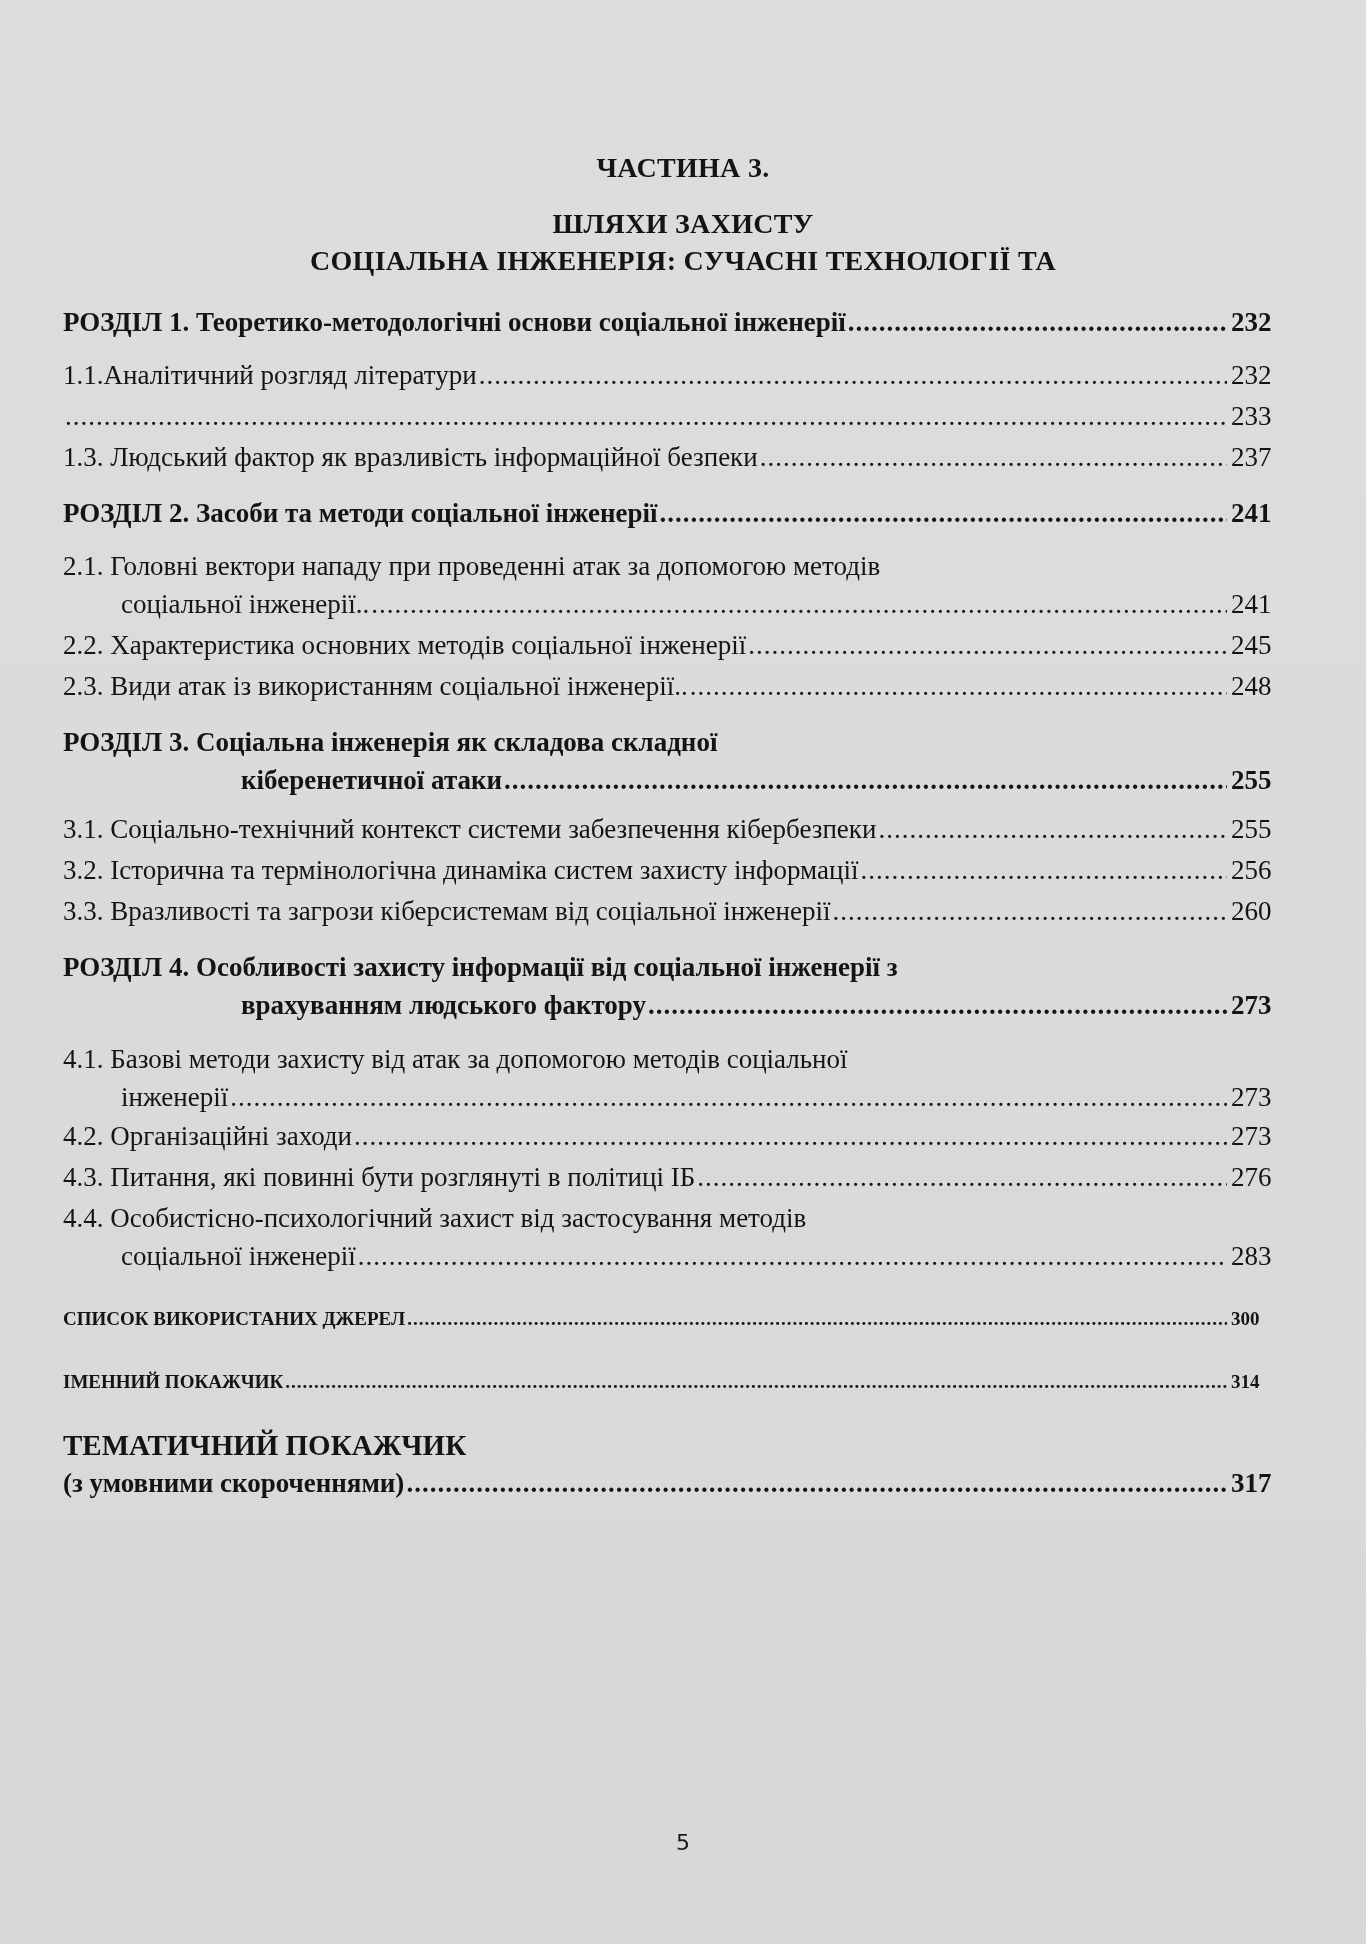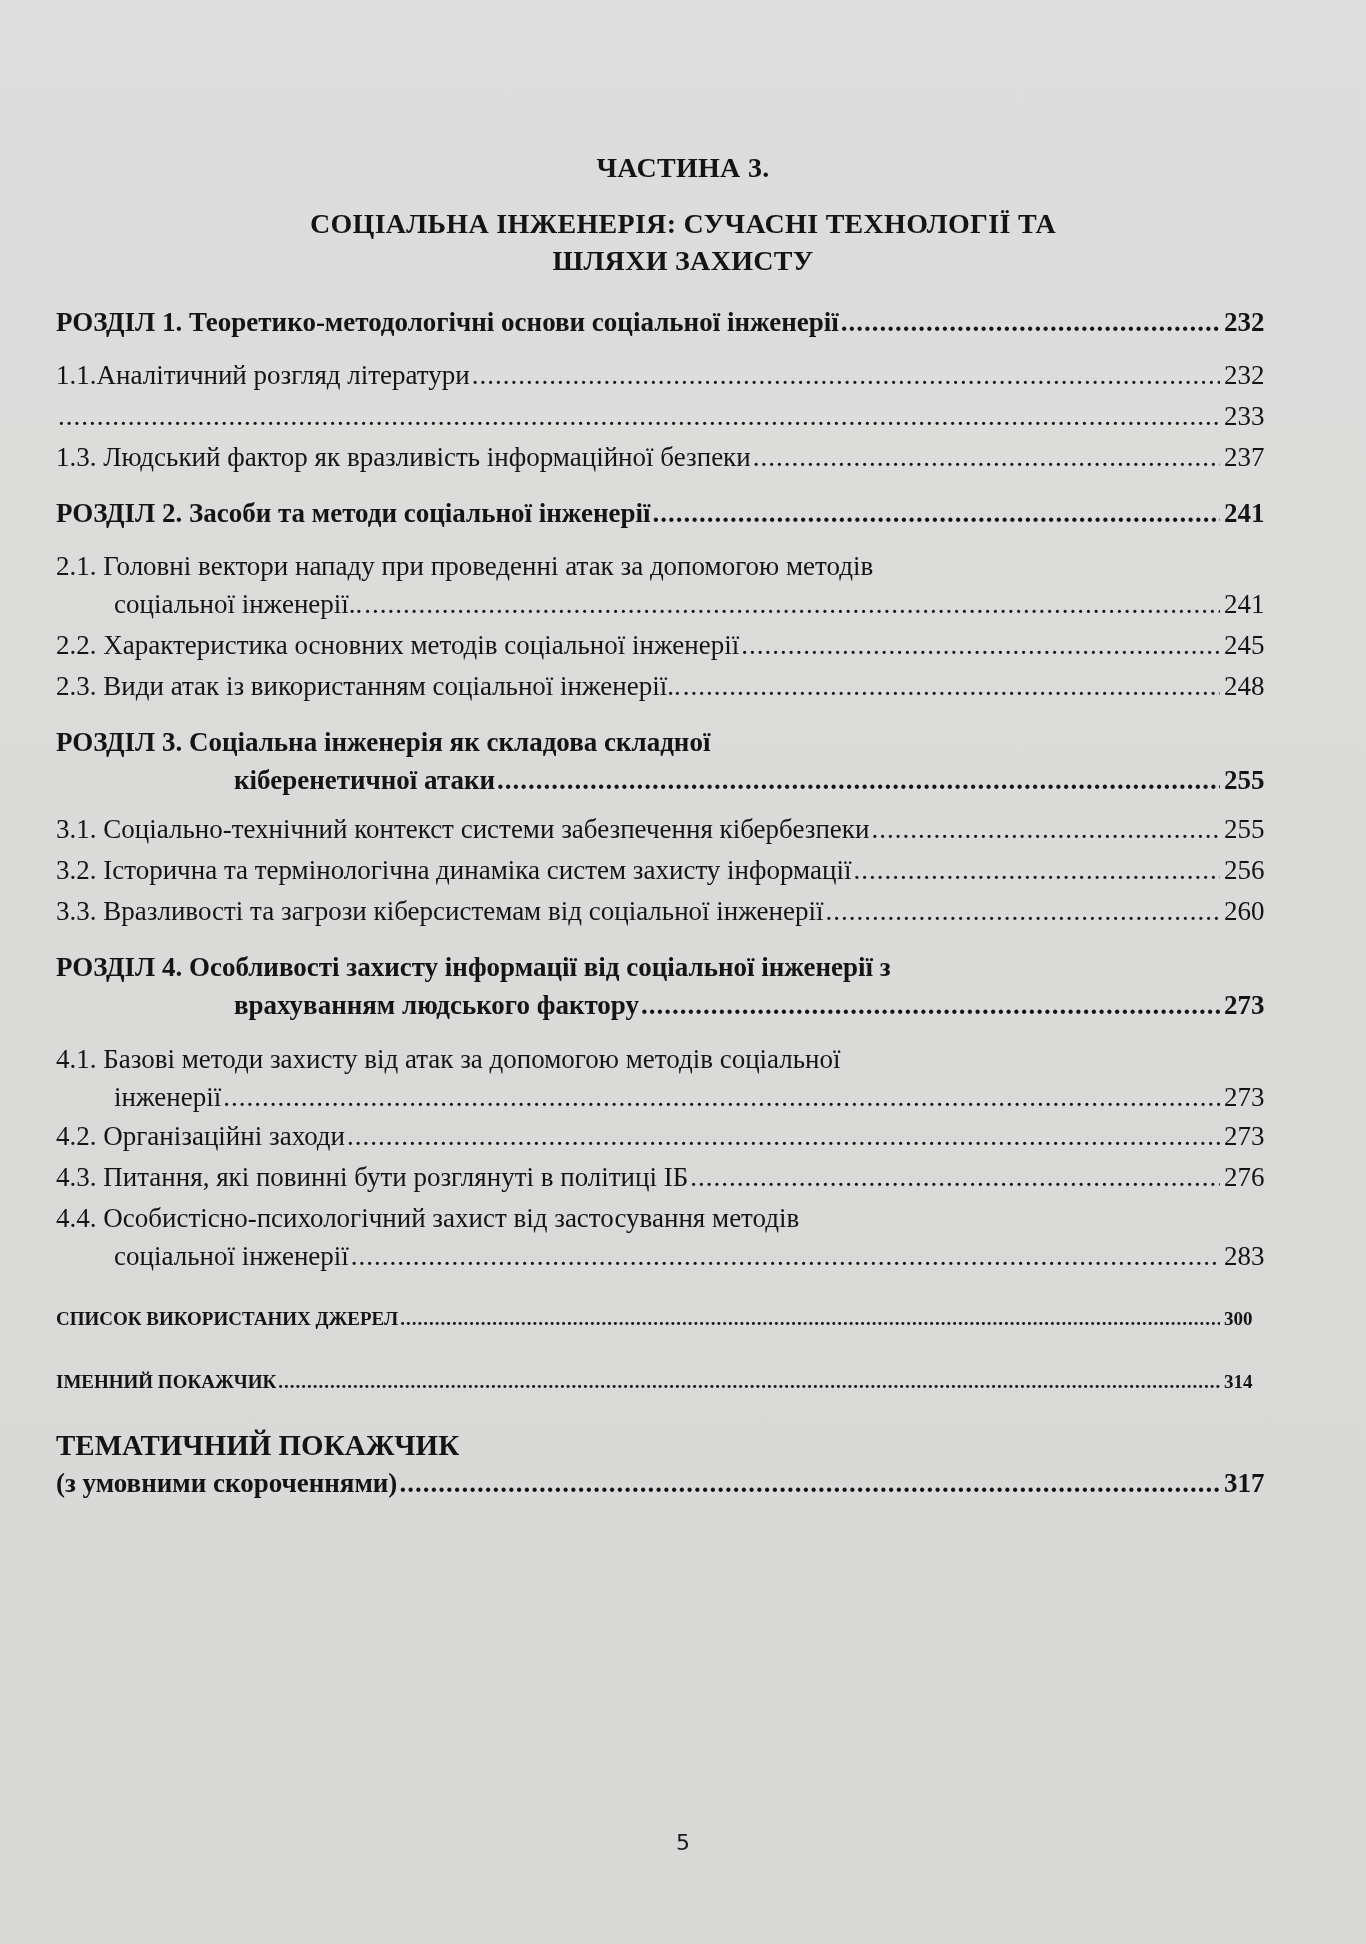--- a/index.html
+++ b/index.html
@@ -35,21 +35,21 @@
       line-height: 37px;
     }
     .toc {
       position: absolute;
       left: 56px;
       width: 1224px;
       top: 0;
     }
     .entry {
       position: absolute;
-      left: 0;
+      left: 7px;
       width: 1224px;
       font-size: 27px;
       line-height: 38px;
       font-family: Liberation Serif, serif;
     }
     .entry.bold { font-weight: bold; }
     .entry.caps { font-size: 19px; }
     .line {
       display: flex;
       align-items: baseline;
@@ -83,22 +83,22 @@
       color: #1a1a1a;
     }
   </style>
 </head>
 <body>
 
 <div class="page">
 
   <div class="part-header part-label">ЧАСТИНА 3.</div>
   <div class="part-header part-title">
+    <div>ШЛЯХИ ЗАХИСТУ</div>
     <div>СОЦІАЛЬНА ІНЖЕНЕРІЯ: СУЧАСНІ ТЕХНОЛОГІЇ ТА</div>
-    <div>ШЛЯХИ ЗАХИСТУ</div>
   </div>
 
   <div class="toc">
 
     <div class="entry bold" style="top:303px">
       <div class="line">
         <span class="txt">РОЗДІЛ 1. Теоретико-методологічні основи соціальної інженерії</span>
         <span class="dots"></span>
         <span class="pg">232</span>
       </div>

